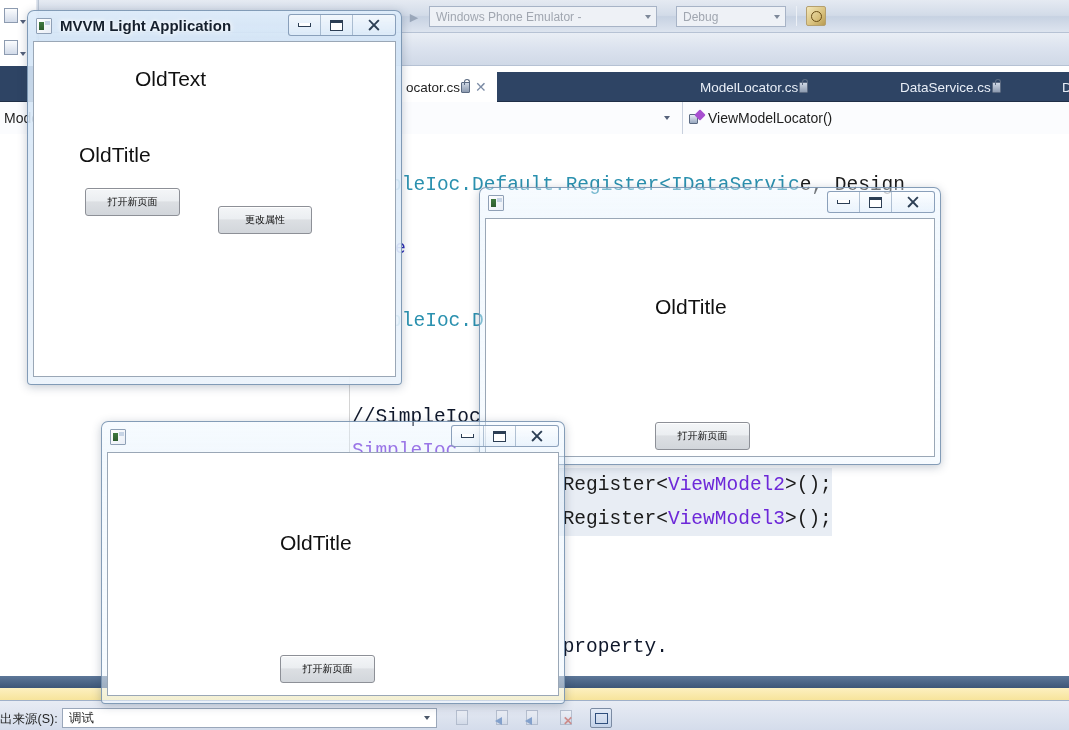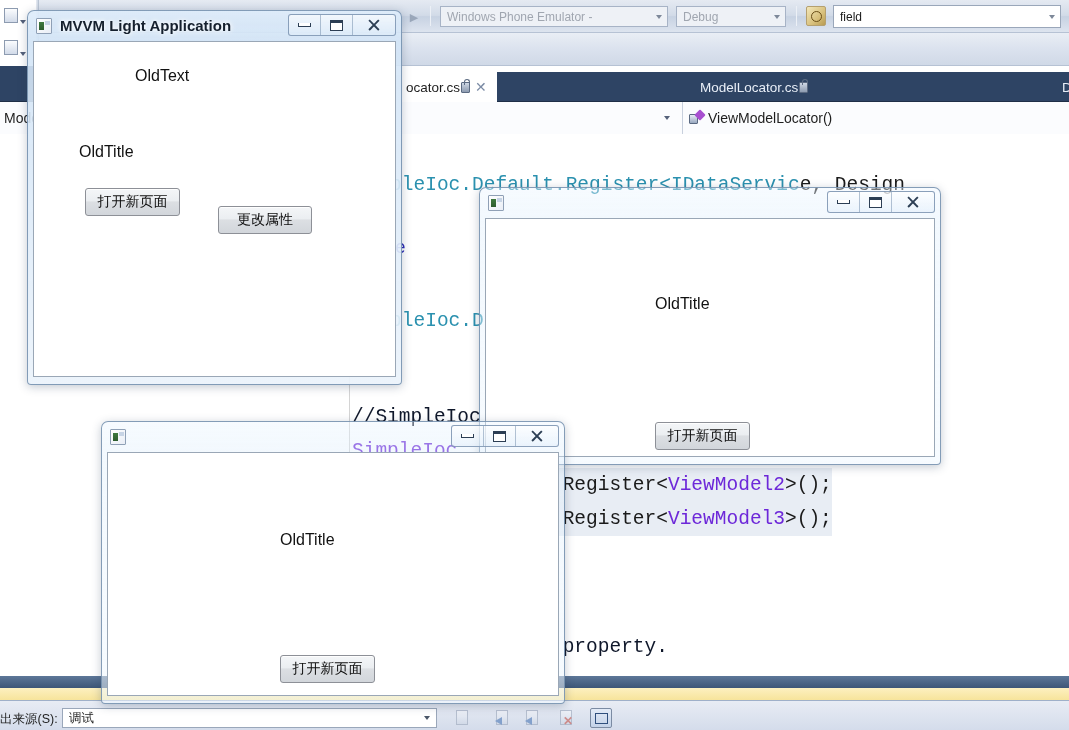--- a/index.html
+++ b/index.html
@@ -53,21 +53,21 @@
   }
   .combo .arrow {
     position: absolute; right: 5px; top: 50%; transform: translateY(-50%);
     width: 0; height: 0;
     border-left: 3.5px solid transparent;
     border-right: 3.5px solid transparent;
     border-top: 4px solid #7d8899;
   }
   .combo.disabled { background: #eef1f6; color: #a0a6b0; }
 
-  #combo-platform { left: 440px; top: 6px; width: 228px; }
+  #combo-platform { left: 429px; top: 6px; width: 228px; }
   #combo-config  { left: 676px; top: 6px; width: 110px; }
   #combo-find    { left: 833px; top: 5px; width: 228px; background:#ffffff; color:#1a1a1a; border:1px solid #9aa7ba; height:23px; }
 
   .find-icon {
     position: absolute; left: 806px; top: 6px; width: 20px; height: 20px;
     border: 1px solid #b5a06f;
     background: linear-gradient(135deg,#f3e7b9 0%, #d8c07c 60%, #b89b52 100%);
     border-radius: 2px;
   }
   .find-icon::after {
@@ -353,29 +353,29 @@
   .wpfwin .capbtn .closeglyph {
     font-family: "DejaVu Sans", sans-serif;
     font-size: 19px; line-height: 19px; color: #2c3e54; font-weight: 400;
   }
   .wpfwin .clientarea {
     position: absolute; left: 6px; top: 31px; right: 6px; bottom: 8px;
     background: #ffffff;
     border: 1px solid #9aa7b6;
   }
   .wpf-label {
-    position: absolute; font-size: 16px; color: #111111;
+    position: absolute; font-size: 21px; color: #111111;
     font-family: "Liberation Sans", sans-serif;
   }
   .wpf-button {
     position: absolute;
     background: linear-gradient(to bottom,#f4f6f8 0%, #ebeef1 45%, #dcdfe3 50%, #d2d6db 100%);
     border: 1px solid #8d9097;
     border-radius: 3px;
-    font-size: 14px; color: #0d0d0d;
+    font-size: 10px; color: #0d0d0d;
     display: flex; align-items: center; justify-content: center;
     box-shadow: inset 0 1px 0 rgba(255,255,255,.85);
     font-family: "Liberation Sans", sans-serif;
   }
 
   
   #win-main   { left: 27px;  top: 10px;  width: 375px; height: 375px; }
   #win-second { left: 479px; top: 187px; width: 462px; height: 278px; }
   #win-third  { left: 101px; top: 421px; width: 464px; height: 283px; }
 </style>
@@ -392,24 +392,20 @@
       <div class="combo disabled" id="combo-platform">
         <span>Windows Phone Emulator -</span>
         <span class="arrow"></span>
       </div>
       <div class="combo disabled" id="combo-config">
         <span>Debug</span>
         <span class="arrow"></span>
       </div>
       <div class="vs-sep" style="left:796px;"></div>
       <div class="find-icon"></div>
-      <div class="combo" id="combo-find">
-        <span>field</span>
-        <span class="arrow"></span>
-      </div>
     </div>
 
     <div class="vs-toolbar-2">
       <div class="navicon" style="left:404px;">
         <span class="page"></span>
         <span class="arrow-blue"></span>
       </div>
       <div class="navicon fwd" style="left:432px;">
         <span class="page"></span>
         <span class="arrow-blue rt"></span>
@@ -437,20 +433,24 @@
     <div class="vertical-splitter"></div>
 
     <div class="tabwell">
       <div class="doctab active" style="left:396px;">
         <span>ocator.cs</span>
         <span class="lockglyph"></span>
         <span class="closex">✕</span>
       </div>
       <div class="doctab" style="left:690px;">
         <span>ModelLocator.cs</span>
+        <span class="lockglyph"></span>
+      </div>
+      <div class="doctab" style="left:890px;">
+        <span>DataService.cs</span>
         <span class="lockglyph"></span>
       </div>
       <div class="doctab" style="left:1052px;">
         <span>D</span>
       </div>
     </div>
 
     <div class="navbar">
       <div class="navbar-combo" id="nav-class">
         <span>ModelLocator</span>

